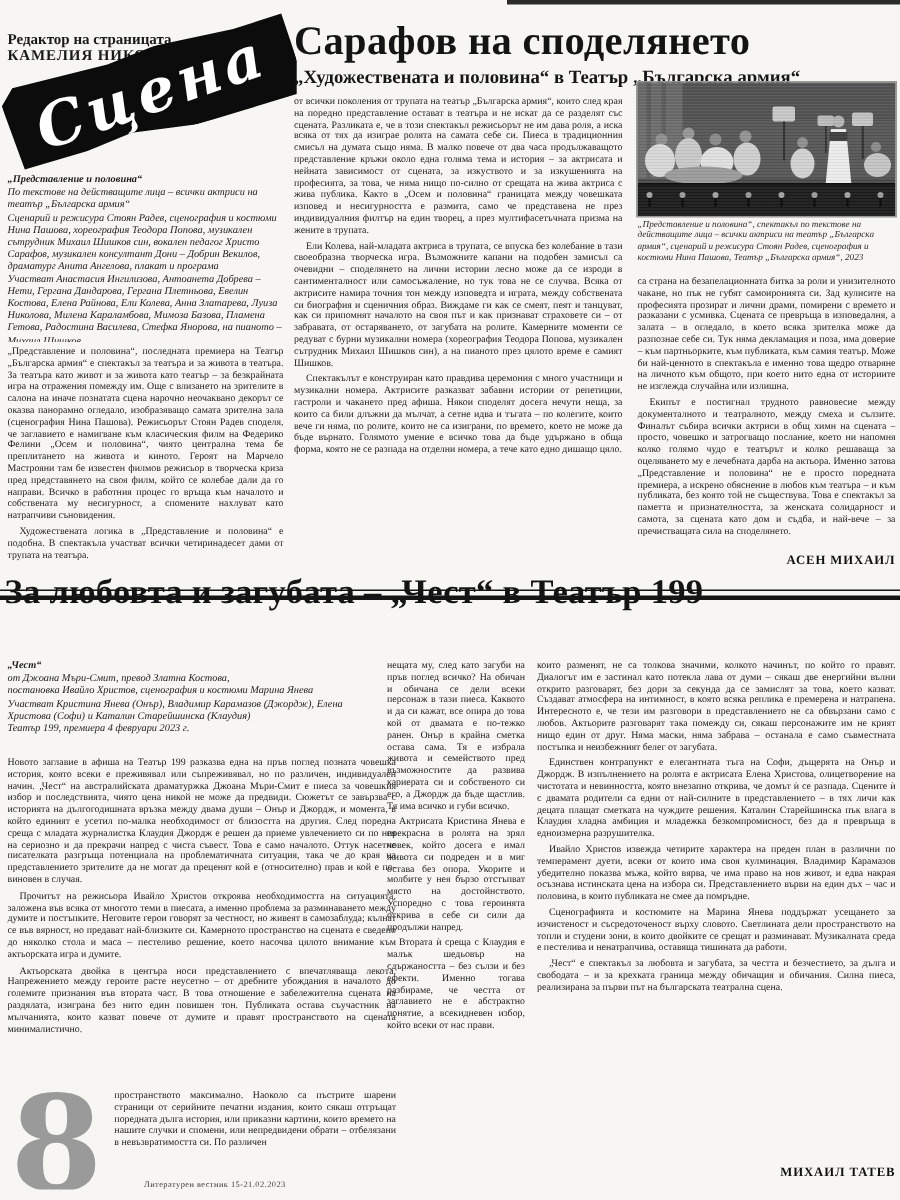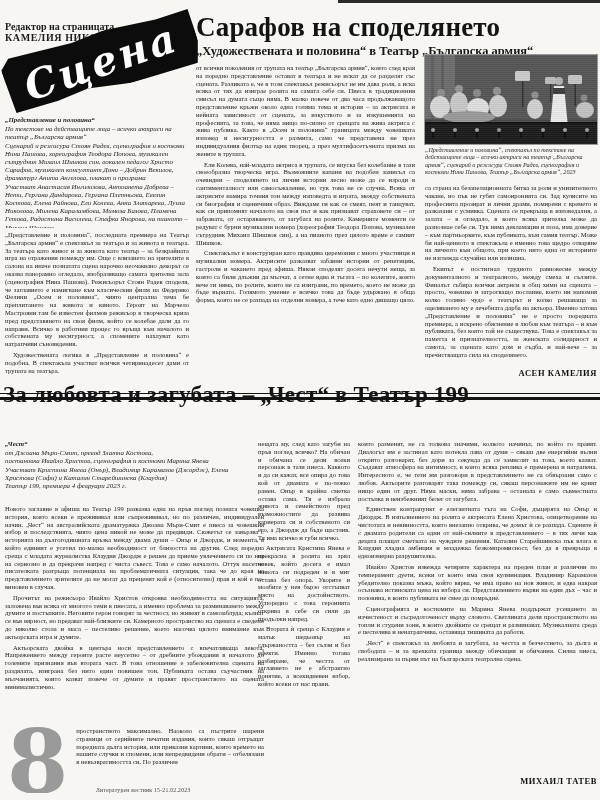--- a/index.html
+++ b/index.html
@@ -137,21 +137,21 @@
   <div class="grain"></div>
 </div>
 
 <div class="abs caption" style="left:425px;top:147px;width:172px;height:34px;">„Представление и половина“, спектакъл по текстове на действащите лица – всички актриси на театър „Българска армия“, сценарий и режисура Стоян Радев, сценография и костюми Нина Пашова, Театър „Българска армия“, 2023</div>
 
 <div class="abs tiny" style="left:425px;top:184px;width:172px;height:180px;">
   <p>са страна на безапелационната битка за роли и унизителното чакане, но пък не губят самоиронията си. Зад кулисите на професията прозират и лични драми, помирени с времето и разказани с усмивка. Сцената се превръща в изповедалня, а залата – в огледало, в което всяка зрителка може да разпознае себе си. Тук няма декламация и поза, има доверие – към партньорките, към публиката, към самия театър. Може би най-ценното в спектакъла е именно това щедро отваряне на личното към общото, при което нито една от историите не изглежда случайна или излишна.</p>
   <p>Екипът е постигнал трудното равновесие между документалното и театралното, между смеха и сълзите. Финалът събира всички актриси в общ химн на сцената – просто, човешко и затрогващо послание, което ни напомня колко голямо чудо е театърът и колко решаваща за оцеляването му е лечебната дарба на актьора. Именно затова „Представление и половина“ не е просто поредната премиера, а искрено обяснение в любов към театъра – и към публиката, без която той не съществува. Това е спектакъл за паметта и признателността, за женската солидарност и самота, за сцената като дом и съдба, и най-вече – за пречистващата сила на споделянето.</p>
 </div>
 
-<div class="abs byline" style="left:425px;top:368px;width:172px;">АСЕН КАМЕЛИЯ</div>
+<div class="abs byline" style="left:425px;top:368px;width:172px;">АСЕН МИХАИЛ</div>
 
 <div class="abs rule" style="left:0;top:393px;width:600px;height:1px;"></div>
 <div class="abs rule" style="left:0;top:397px;width:600px;height:3px;"></div>
 
 <div class="abs headline" style="left:3px;top:382px;font-size:23px;">За любовта и загубата – „Чест“ в Театър 199</div>
 
 <div class="abs credits" style="left:5px;top:440px;width:238px;height:60px;">
   <p class="ct">„Чест“</p>
   <p>от Джоана Мъри-Смит, превод Златна Костова,</p>
   <p>постановка Ивайло Христов, сценография и костюми Марина Янева</p>

